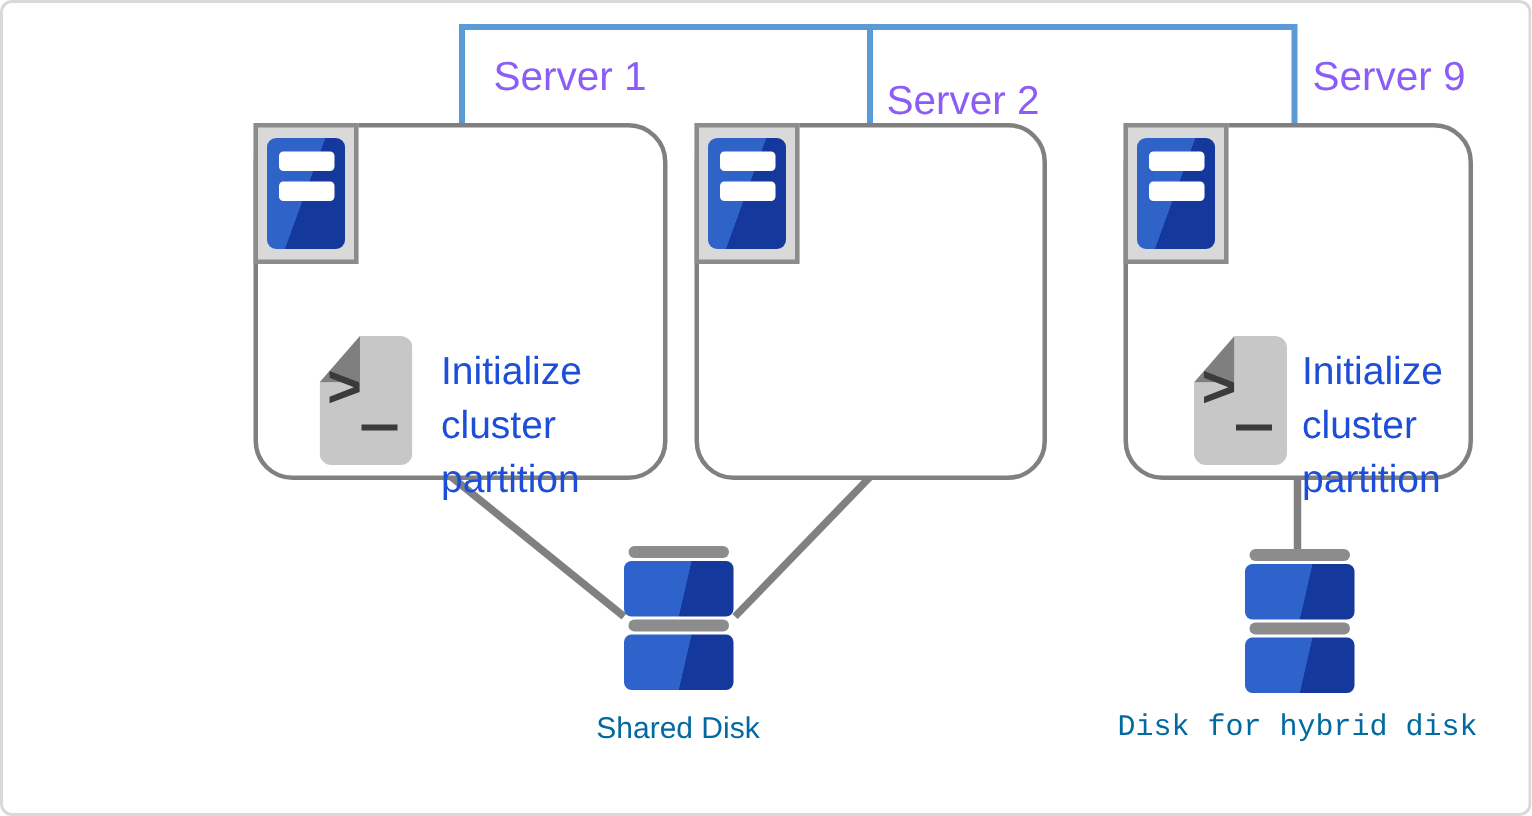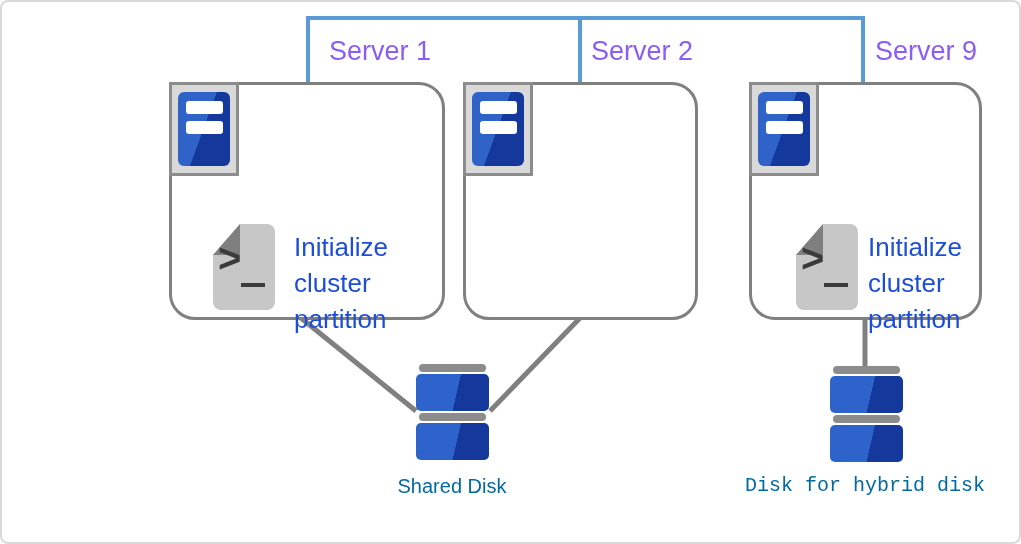--- a/index.html
+++ b/index.html
@@ -32,21 +32,21 @@
   .box-3 { left: 747px; top: 80px; width: 233px; height: 238px; }
 
   .server-label {
     position: absolute;
     top: 34px;
     font-size: 27px;
     color: #8b5cf6;
     white-space: nowrap;
   }
   .label-1 { left: 327px; }
-  .label-2 { left: 589px; }
+  .label-2 { left: 589px; margin-top: 16px; }
   .label-3 { left: 873px; }
 
   
   .tower-frame {
     position: absolute;
     width: 70px; height: 94px;
     background: #d9d9d9;
     border: 3px solid #8c8c8c;
   }
   .tf-1 { left: 167px; top: 80px; }

